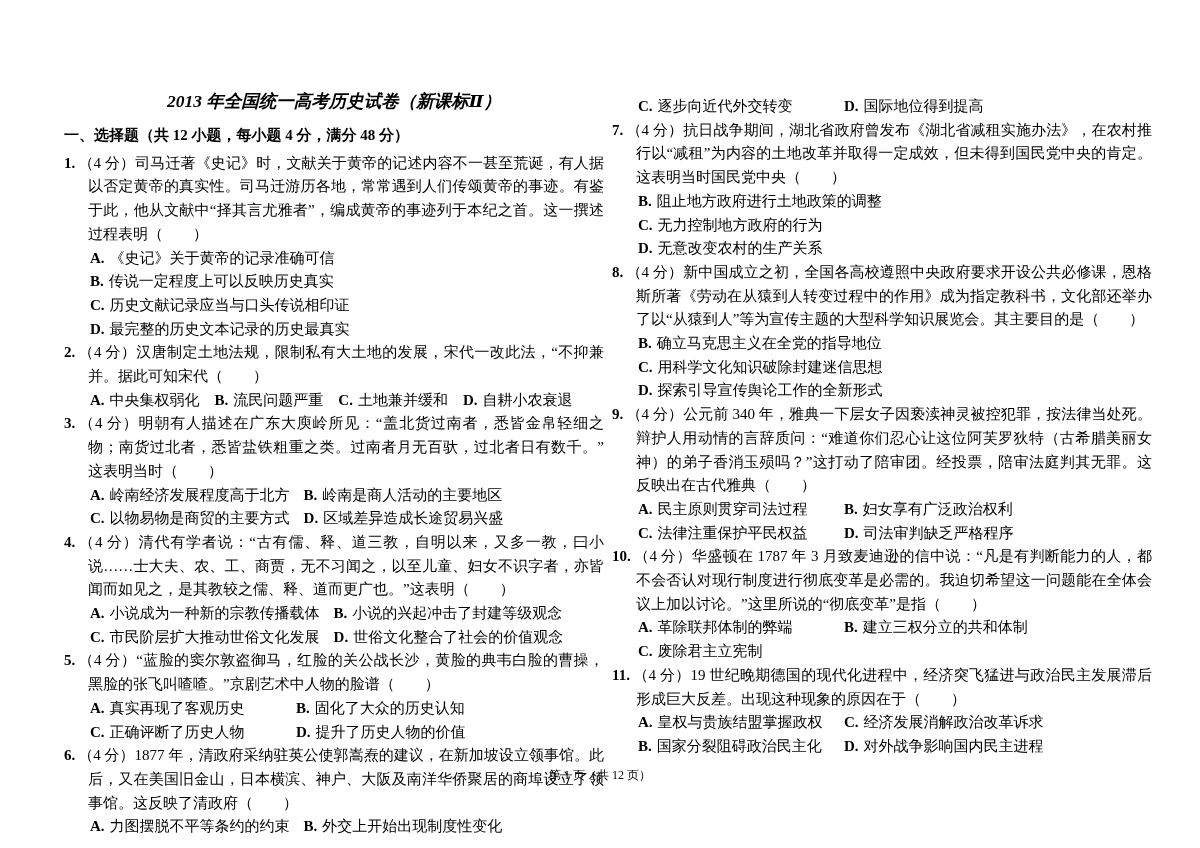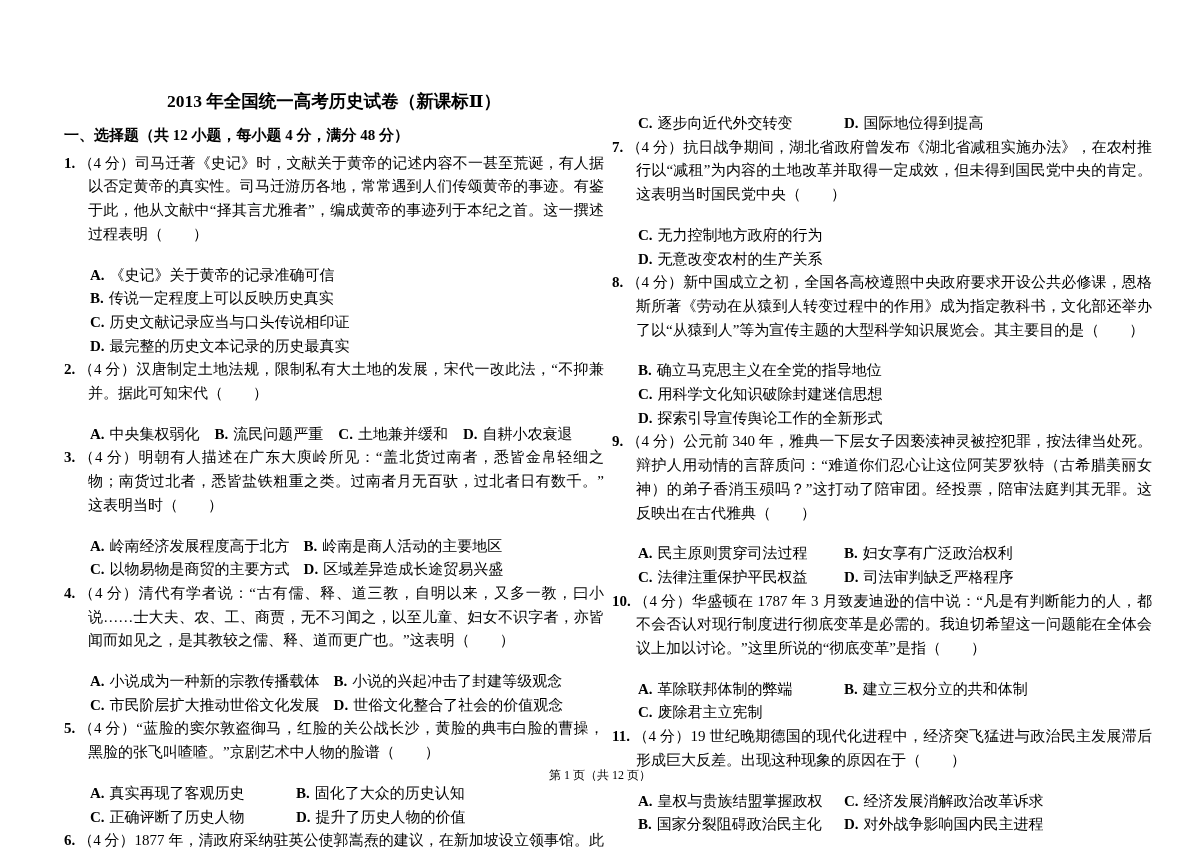--- a/index.html
+++ b/index.html
@@ -4,25 +4,25 @@
 <style>
   html,body{margin:0;padding:0;}
   body{
     width:1200px;height:848px;background:#ffffff;overflow:hidden;
     font-family:"Liberation Serif","DejaVu Serif",serif;color:#000;
   }
   .page{position:relative;width:1200px;height:848px;background:#fff;}
   .col{position:absolute;top:88px;font-size:15px;line-height:23.7px;}
   .col-left{left:64px;width:540px;}
   .col-right{left:612px;width:540px;padding-top:7px;}
-  .title{font-size:17.5px;font-weight:bold;text-align:center;margin:0 0 9px 0;line-height:27px;}
+  .title{font-size:17.5px;font-weight:bold;text-align:center;margin:0 0 9px 0;line-height:27px;font-style:italic;}
   .section{font-weight:bold;margin:0 0 4px 0;}
   .stem{padding-left:24px;text-indent:-24px;text-align:justify;margin:0;}
   .q-num{font-weight:bold;padding-right:3px;}
-  .opts{padding-left:26px;text-indent:0;margin-top:17px;}
+  .opts{padding-left:26px;text-indent:0;}
   .opts.grid{display:grid;grid-template-columns:minmax(192px,max-content) auto;column-gap:14px;}
   .opts.inline .opt{display:inline;margin-right:15px;text-align:right;}
   .opt{text-align:left;}
   .opt-k{font-weight:bold;padding-right:5px;}
   .footer{position:absolute;left:0;top:767px;width:1200px;text-align:center;font-size:12px;}
 </style>
 </head>
 <body>
 
 <div class="page">
@@ -68,20 +68,21 @@
       </div>
   </div>
   <div class="col col-right">
     <div id="right-questions">
         <div class="opts grid">
           <div class="opt"><span class="opt-k">C.</span>逐步向近代外交转变</div>
           <div class="opt"><span class="opt-k">D.</span>国际地位得到提高</div>
         </div>
         <div class="stem"><span class="q-num">7.</span>（4 分）抗日战争期间，湖北省政府曾发布《湖北省减租实施办法》，在农村推行以“减租”为内容的土地改革并取得一定成效，但未得到国民党中央的肯定。这表明当时国民党中央（　　）</div>
         <div class="opts list">
+          <div class="opt"><span class="opt-k">B.</span>阻止地方政府进行土地政策的调整</div>
           <div class="opt"><span class="opt-k">C.</span>无力控制地方政府的行为</div>
           <div class="opt"><span class="opt-k">D.</span>无意改变农村的生产关系</div>
         </div>
         <div class="stem"><span class="q-num">8.</span>（4 分）新中国成立之初，全国各高校遵照中央政府要求开设公共必修课，恩格斯所著《劳动在从猿到人转变过程中的作用》成为指定教科书，文化部还举办了以“从猿到人”等为宣传主题的大型科学知识展览会。其主要目的是（　　）</div>
         <div class="opts list">
           <div class="opt"><span class="opt-k">B.</span>确立马克思主义在全党的指导地位</div>
           <div class="opt"><span class="opt-k">C.</span>用科学文化知识破除封建迷信思想</div>
           <div class="opt"><span class="opt-k">D.</span>探索引导宣传舆论工作的全新形式</div>
         </div>
         <div class="stem"><span class="q-num">9.</span>（4 分）公元前 340 年，雅典一下层女子因亵渎神灵被控犯罪，按法律当处死。辩护人用动情的言辞质问：“难道你们忍心让这位阿芙罗狄特（古希腊美丽女神）的弟子香消玉殒吗？”这打动了陪审团。经投票，陪审法庭判其无罪。这反映出在古代雅典（　　）</div>

